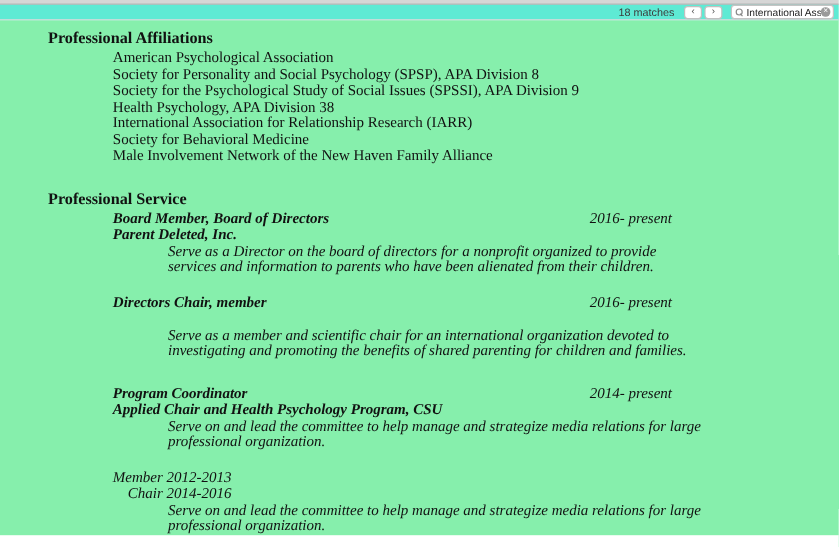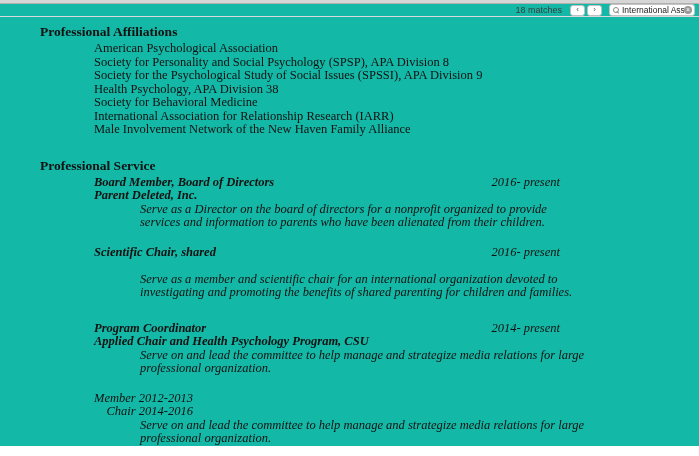--- a/index.html
+++ b/index.html
@@ -12,21 +12,21 @@
   }
 
   
   .toolbar-edge {
     height: 4px;
     background: #d6d6d6;
     border-bottom: 1px solid #b0b0b0;
   }
   .find-bar {
     height: 13px;
-    background: #14b8a6;
+    background: #5eead4;
     border-bottom: 1px solid #dadada;
     display: flex;
     align-items: center;
     justify-content: flex-end;
     padding-right: 4px;
     font-family: "Liberation Sans", sans-serif;
     font-size: 9px;
     color: #3c3c3c;
   }
   .matches-label { margin-right: 8px; line-height: 11px; }
@@ -65,21 +65,21 @@
   }
   .clear-btn {
     width: 8px; height: 8px; border-radius: 50%;
     background: #9a9a9a; color: #ffffff;
     font-size: 7px; line-height: 8px; text-align: center;
     flex: 0 0 auto;
   }
 
   
   .doc {
-    background: #14b8a6;
+    background: #86efac;
     padding: 7px 40px 0 40px;
     font-size: 12.5px;
     line-height: 13.5px;
   }
   .section-heading {
     font-weight: bold;
     font-size: 13.5px;
     line-height: 16px;
     margin-bottom: 2px;
   }
@@ -120,22 +120,22 @@
 </div>
 
 <div class="doc">
 
   <div class="section-heading">Professional Affiliations</div>
   <div class="aff-list">
     <div class="aff-item">American Psychological Association</div>
     <div class="aff-item">Society for Personality and Social Psychology (SPSP), APA Division 8</div>
     <div class="aff-item">Society for the Psychological Study of Social Issues (SPSSI), APA Division 9</div>
     <div class="aff-item">Health Psychology, APA Division 38</div>
+    <div class="aff-item">International Association for Relationship Research (IARR)</div>
     <div class="aff-item">Society for Behavioral Medicine</div>
-    <div class="aff-item">International Association for Relationship Research (IARR)</div>
     <div class="aff-item">Male Involvement Network of the New Haven Family Alliance</div>
   </div>
 
   <div class="service-section">
     <div class="section-heading">Professional Service</div>
 
     <div class="entry pad-date">
       <div class="entry-head">
         <div class="entry-titles">
           <div>Board Member, Board of Directors</div>
@@ -148,21 +148,21 @@
       </div>
       <div class="entry-desc">
         <div>Serve as a Director on the board of directors for a nonprofit organized to provide</div>
         <div>services and information to parents who have been alienated from their children.</div>
       </div>
     </div>
 
     <div class="entry pad-date gap-lg">
       <div class="entry-head">
         <div class="entry-titles">
-          <div>Scientific Chair, shared</div>
+          <div>Directors Chair, member</div>
         </div>
         <div class="entry-dates">
           <div>2016- present</div>
           <div></div>
         </div>
       </div>
       <div class="entry-desc">
         <div>Serve as a member and scientific chair for an international organization devoted to</div>
         <div>investigating and promoting the benefits of shared parenting for children and families.</div>
       </div>

